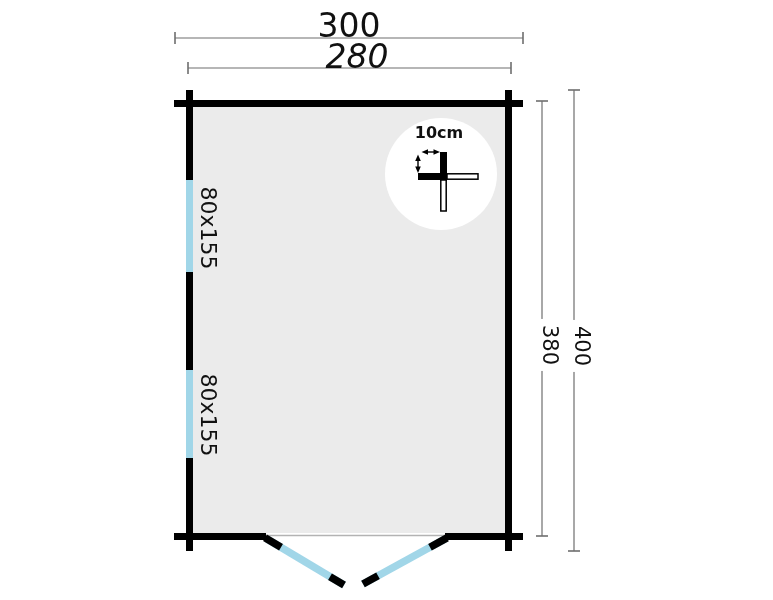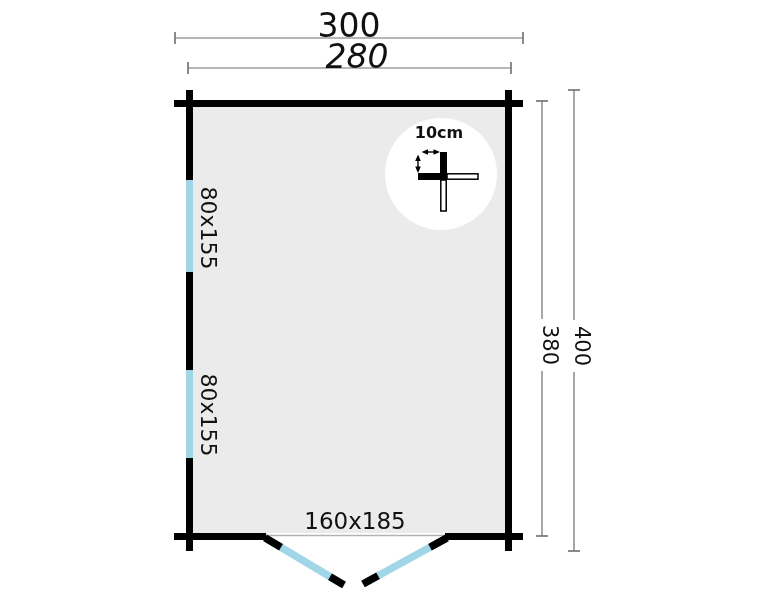--- a/index.html
+++ b/index.html
@@ -115,17 +115,16 @@
   <div class="label fs-top" style="left:357px;top:56px;font-style:italic;">280</div>
 
   <div class="label v boxed fs-side" style="left:549px;top:345px;">380</div>
 
   <div class="label v boxed fs-side" style="left:581px;top:346px;">400</div>
 
   <div class="label v fs-win" style="left:208px;top:228px;">80x155</div>
 
   <div class="label v fs-win" style="left:208px;top:415px;">80x155</div>
 
-  <div class="label fs-door" style="left:355px;top:521px;">160x185</div>
 
   <div class="label fs-detail" style="left:439px;top:133px;">10cm</div>
 
 </div>
 
 </body></html>

